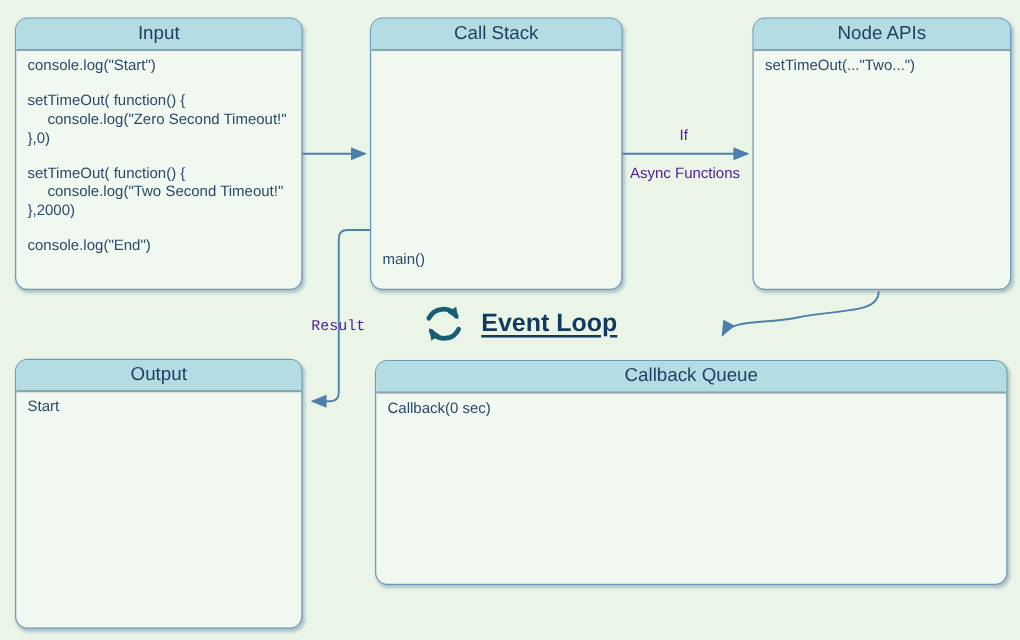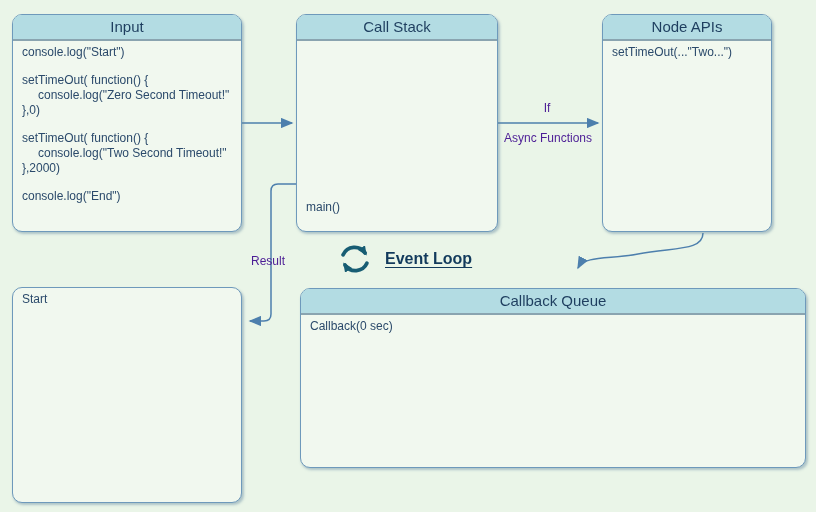--- a/index.html
+++ b/index.html
@@ -34,43 +34,43 @@
     position:relative;
     color:#2b4a6b;
     font-size:12px;
     line-height:15px;
     padding:4px 6px 0 9px;
     height:calc(100% - 26px);
     box-sizing:border-box;
   }
   #input-box{left:12px;top:14px;width:230px;height:218px;}
   #callstack-box{left:296px;top:14px;width:202px;height:218px;}
-  #nodeapis-box{left:602px;top:14px;width:170px;height:218px;}
+  #nodeapis-box{left:602px;top:14px;width:207px;height:218px;}
   #output-box{left:12px;top:287px;width:230px;height:216px;}
   #callbackqueue-box{left:300px;top:288px;width:506px;height:180px;}
   .code-line{white-space:nowrap;overflow:hidden;}
   .code-line.gap{margin-top:13px;}
   .code-line.indent{padding-left:16px;}
   .bottom-text{position:absolute;left:9px;bottom:16px;}
   .flow-label{
     position:absolute;
     color:#4c1d95;
     font-size:12px;
     line-height:14px;
     text-align:center;
   }
   #label-if{left:532px;top:101px;width:30px;}
   #label-async{left:498px;top:131px;width:100px;}
-  #label-result{left:249px;top:254px;width:38px;}
+  #label-result{left:249px;top:254px;width:38px;font-family:Liberation Mono, monospace;}
   .event-loop{
     position:absolute;left:335px;top:239px;
     display:flex;align-items:center;gap:10px;height:40px;
   }
   .el-text{
-    color:#123a5c;font-size:16px;font-weight:bold;
+    color:#123a5c;font-size:20px;font-weight:bold;
     text-decoration:underline;
     text-underline-offset:3px;
   }
 </style>
 </head>
 <body>
 
 <div class="canvas">
 
   <svg class="arrows" viewBox="0 0 816 512">
@@ -107,20 +107,21 @@
   </div>
 
   <div class="box" id="nodeapis-box">
     <div class="box-header">Node APIs</div>
     <div class="box-body">
       <div class="code-line">setTimeOut(..."Two...")</div>
     </div>
   </div>
 
   <div class="box" id="output-box">
+    <div class="box-header">Output</div>
     <div class="box-body">
       <div class="code-line">Start</div>
     </div>
   </div>
 
   <div class="box" id="callbackqueue-box">
     <div class="box-header">Callback Queue</div>
     <div class="box-body">
       <div class="code-line">Callback(0 sec)</div>
     </div>

